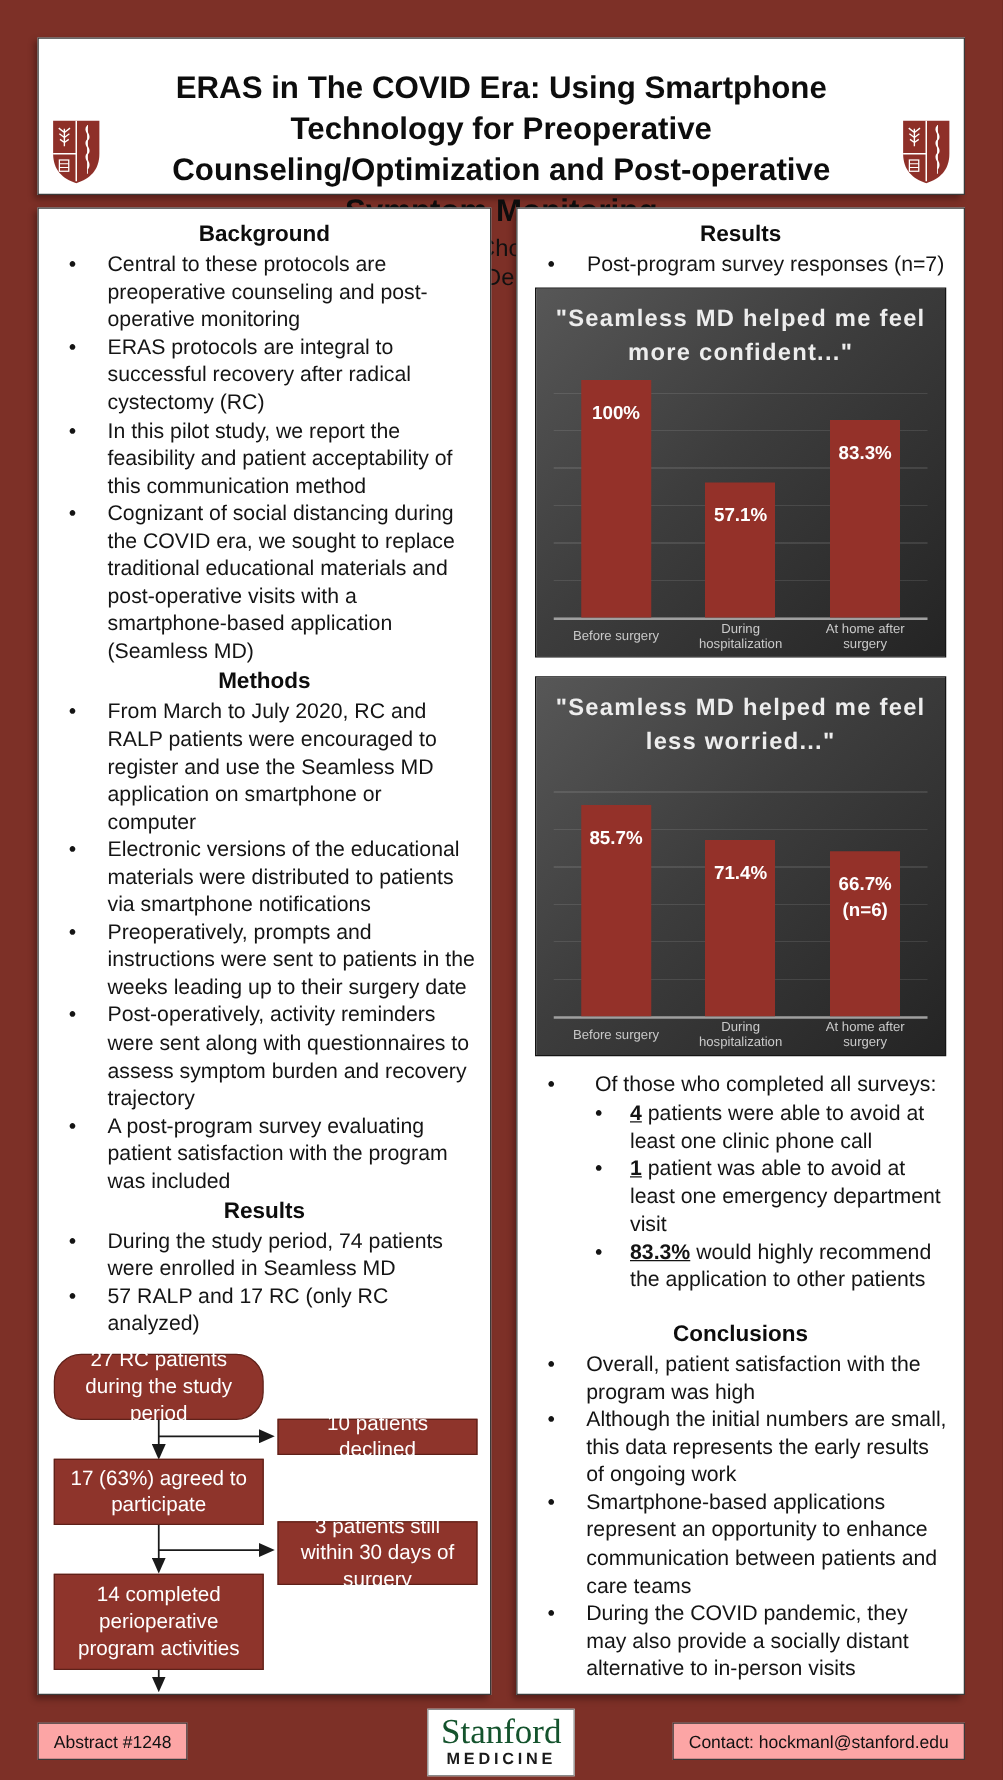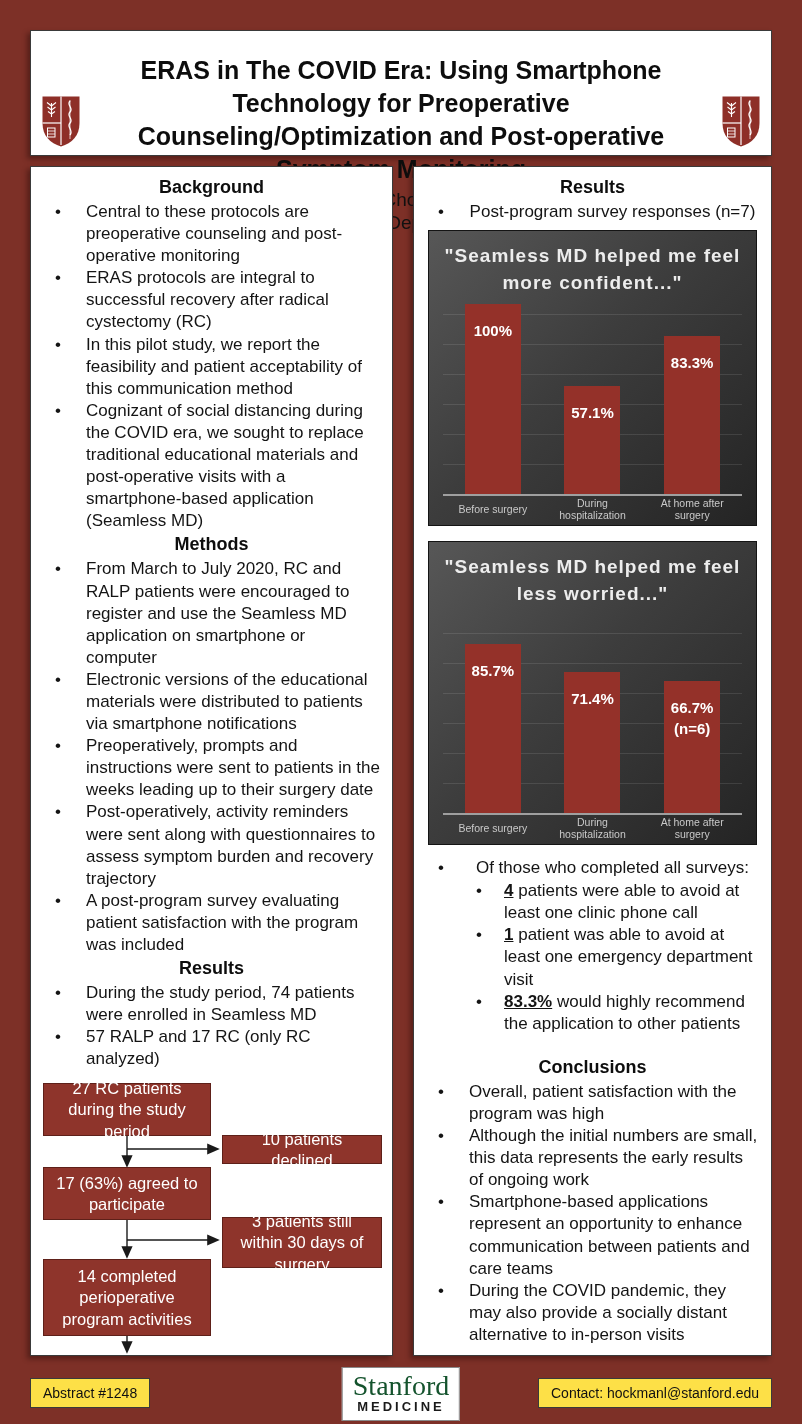--- a/index.html
+++ b/index.html
@@ -69,21 +69,21 @@
     position:absolute; background:#8e342b; border:1px solid #5e2019; color:#fff;
     font-size:16.5px; line-height:1.28; text-align:center;
     display:flex; align-items:center; justify-content:center; padding:4px 6px;
   }
   .fbox.main{ left:0; width:168px; }
   .fbox.side{ left:179px; width:160px; }
   .flow svg{ position:absolute; left:0; top:0; pointer-events:none; }
 
   
   .footer-box{
-    position:absolute; background:#fde047; border:1px solid #3a3a3a; color:#111;
+    position:absolute; background:#fca5a5; border:1px solid #3a3a3a; color:#111;
     font-size:14px; padding:6px 12px;
   }
   .abstract{ left:30px; bottom:16px; }
   .contact{ right:30px; bottom:16px; }
   .logo-box{
     position:absolute; left:50%; transform:translateX(-50%); bottom:3px;
     background:#fff; border:1px solid #8a8a8a; padding:3px 10px 5px; text-align:center;
   }
   .logo-stanford{ font-family:"Liberation Serif", serif; color:#14532d; font-size:28px; line-height:1.05; }
   .logo-medicine{ color:#1a1a1a; font-size:13px; font-weight:bold; letter-spacing:3px; line-height:1.15; }
@@ -154,21 +154,21 @@
             <marker id="arr" markerWidth="9" markerHeight="8" refX="7" refY="4" orient="auto">
               <path d="M0,0 L9,4 L0,8 Z" fill="#1a1a1a"></path>
             </marker>
           </defs>
           <line x1="84" y1="57" x2="84" y2="86" stroke="#1a1a1a" stroke-width="1.4" marker-end="url(#arr)"></line>
           <line x1="84" y1="70" x2="174" y2="70" stroke="#1a1a1a" stroke-width="1.4" marker-end="url(#arr)"></line>
           <line x1="84" y1="141" x2="84" y2="177" stroke="#1a1a1a" stroke-width="1.4" marker-end="url(#arr)"></line>
           <line x1="84" y1="161" x2="174" y2="161" stroke="#1a1a1a" stroke-width="1.4" marker-end="url(#arr)"></line>
           <line x1="84" y1="257" x2="84" y2="272" stroke="#1a1a1a" stroke-width="1.4" marker-end="url(#arr)"></line>
         </svg>
-        <div class="fbox main" style="top:4px;  height:53px;">27 RC patients during the study period</div>
+        <div class="fbox main" style="top:4px;  height:53px;border-radius:22px;">27 RC patients during the study period</div>
         <div class="fbox side" style="top:56px; height:29px;">10 patients declined</div>
         <div class="fbox main" style="top:88px; height:53px;">17 (63%) agreed to participate</div>
         <div class="fbox side" style="top:138px;height:51px;">3 patients still within 30 days of surgery</div>
         <div class="fbox main" style="top:180px;height:77px;">14 completed perioperative program activities</div>
 
       </div>
     </div>
 
     <div class="panel right">
       <h2 class="sec">Results</h2>

